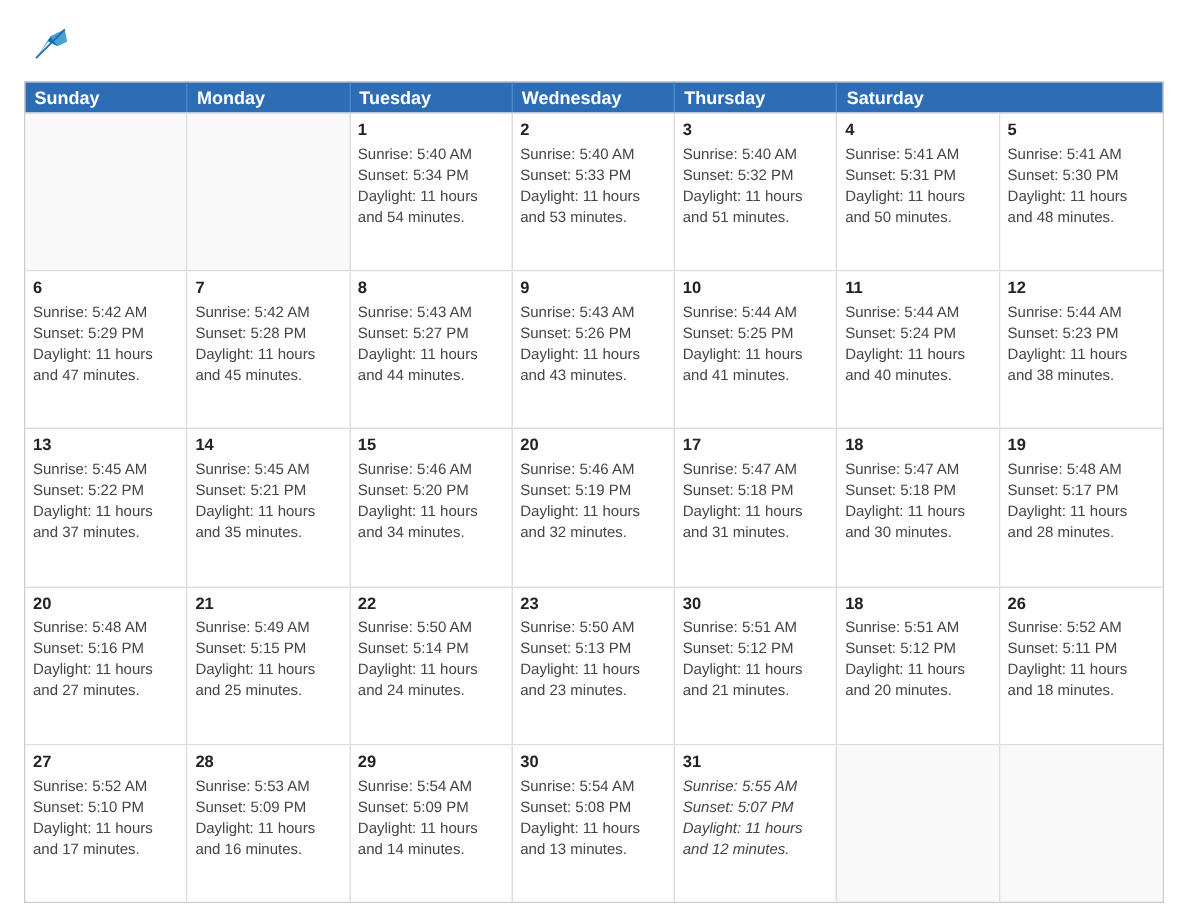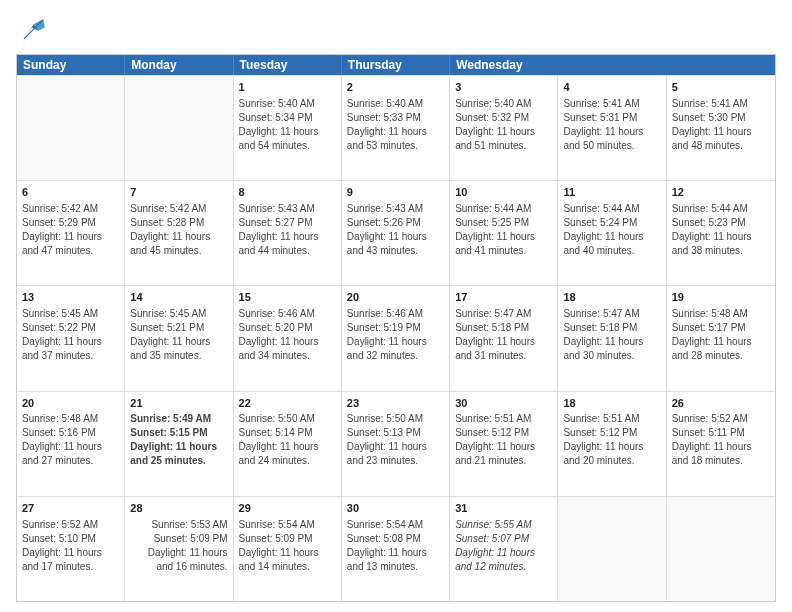--- a/index.html
+++ b/index.html
@@ -120,22 +120,23 @@
       <div class="main-title"></div>
       <div class="subtitle"></div>
     </div>
   </div>
 
   <div class="calendar">
     <div class="cal-header-row">
     <div class="cal-header-cell">Sunday</div>
         <div class="cal-header-cell">Monday</div>
         <div class="cal-header-cell">Tuesday</div>
+        <div class="cal-header-cell">Wednesday</div>
         <div class="cal-header-cell">Thursday</div>
-        <div class="cal-header-cell">Wednesday</div>
+        <div class="cal-header-cell">Saturday</div>
       </div>
     <div class="cal-body">
     <div class="cal-row">
           <div class="cal-cell empty"></div>
           <div class="cal-cell empty"></div>
           <div class="cal-cell">
             <span class="day-num">1</span>
             <div class="info" style="white-space: pre-line;">Sunrise: 5:40 AM
 Sunset: 5:34 PM
 Daylight: 11 hours and 54 minutes.</div>
@@ -255,21 +256,21 @@
         </div>
         <div class="cal-row">
           <div class="cal-cell">
             <span class="day-num">20</span>
             <div class="info" style="white-space: pre-line;">Sunrise: 5:48 AM
 Sunset: 5:16 PM
 Daylight: 11 hours and 27 minutes.</div>
           </div>
           <div class="cal-cell">
             <span class="day-num">21</span>
-            <div class="info" style="white-space: pre-line; font-weight: bold;">Sunrise: 5:49 AM
+            <div class="info" style="white-space: pre-line;">Sunrise: 5:49 AM
 Sunset: 5:15 PM
 Daylight: 11 hours and 25 minutes.</div>
           </div>
           <div class="cal-cell">
             <span class="day-num">22</span>
             <div class="info" style="white-space: pre-line;">Sunrise: 5:50 AM
 Sunset: 5:14 PM
 Daylight: 11 hours and 24 minutes.</div>
           </div>
           <div class="cal-cell">
@@ -299,21 +300,21 @@
         </div>
         <div class="cal-row">
           <div class="cal-cell">
             <span class="day-num">27</span>
             <div class="info" style="white-space: pre-line;">Sunrise: 5:52 AM
 Sunset: 5:10 PM
 Daylight: 11 hours and 17 minutes.</div>
           </div>
           <div class="cal-cell">
             <span class="day-num">28</span>
-            <div class="info" style="white-space: pre-line; text-align: right;">Sunrise: 5:53 AM
+            <div class="info" style="white-space: pre-line;">Sunrise: 5:53 AM
 Sunset: 5:09 PM
 Daylight: 11 hours and 16 minutes.</div>
           </div>
           <div class="cal-cell">
             <span class="day-num">29</span>
             <div class="info" style="white-space: pre-line;">Sunrise: 5:54 AM
 Sunset: 5:09 PM
 Daylight: 11 hours and 14 minutes.</div>
           </div>
           <div class="cal-cell">

